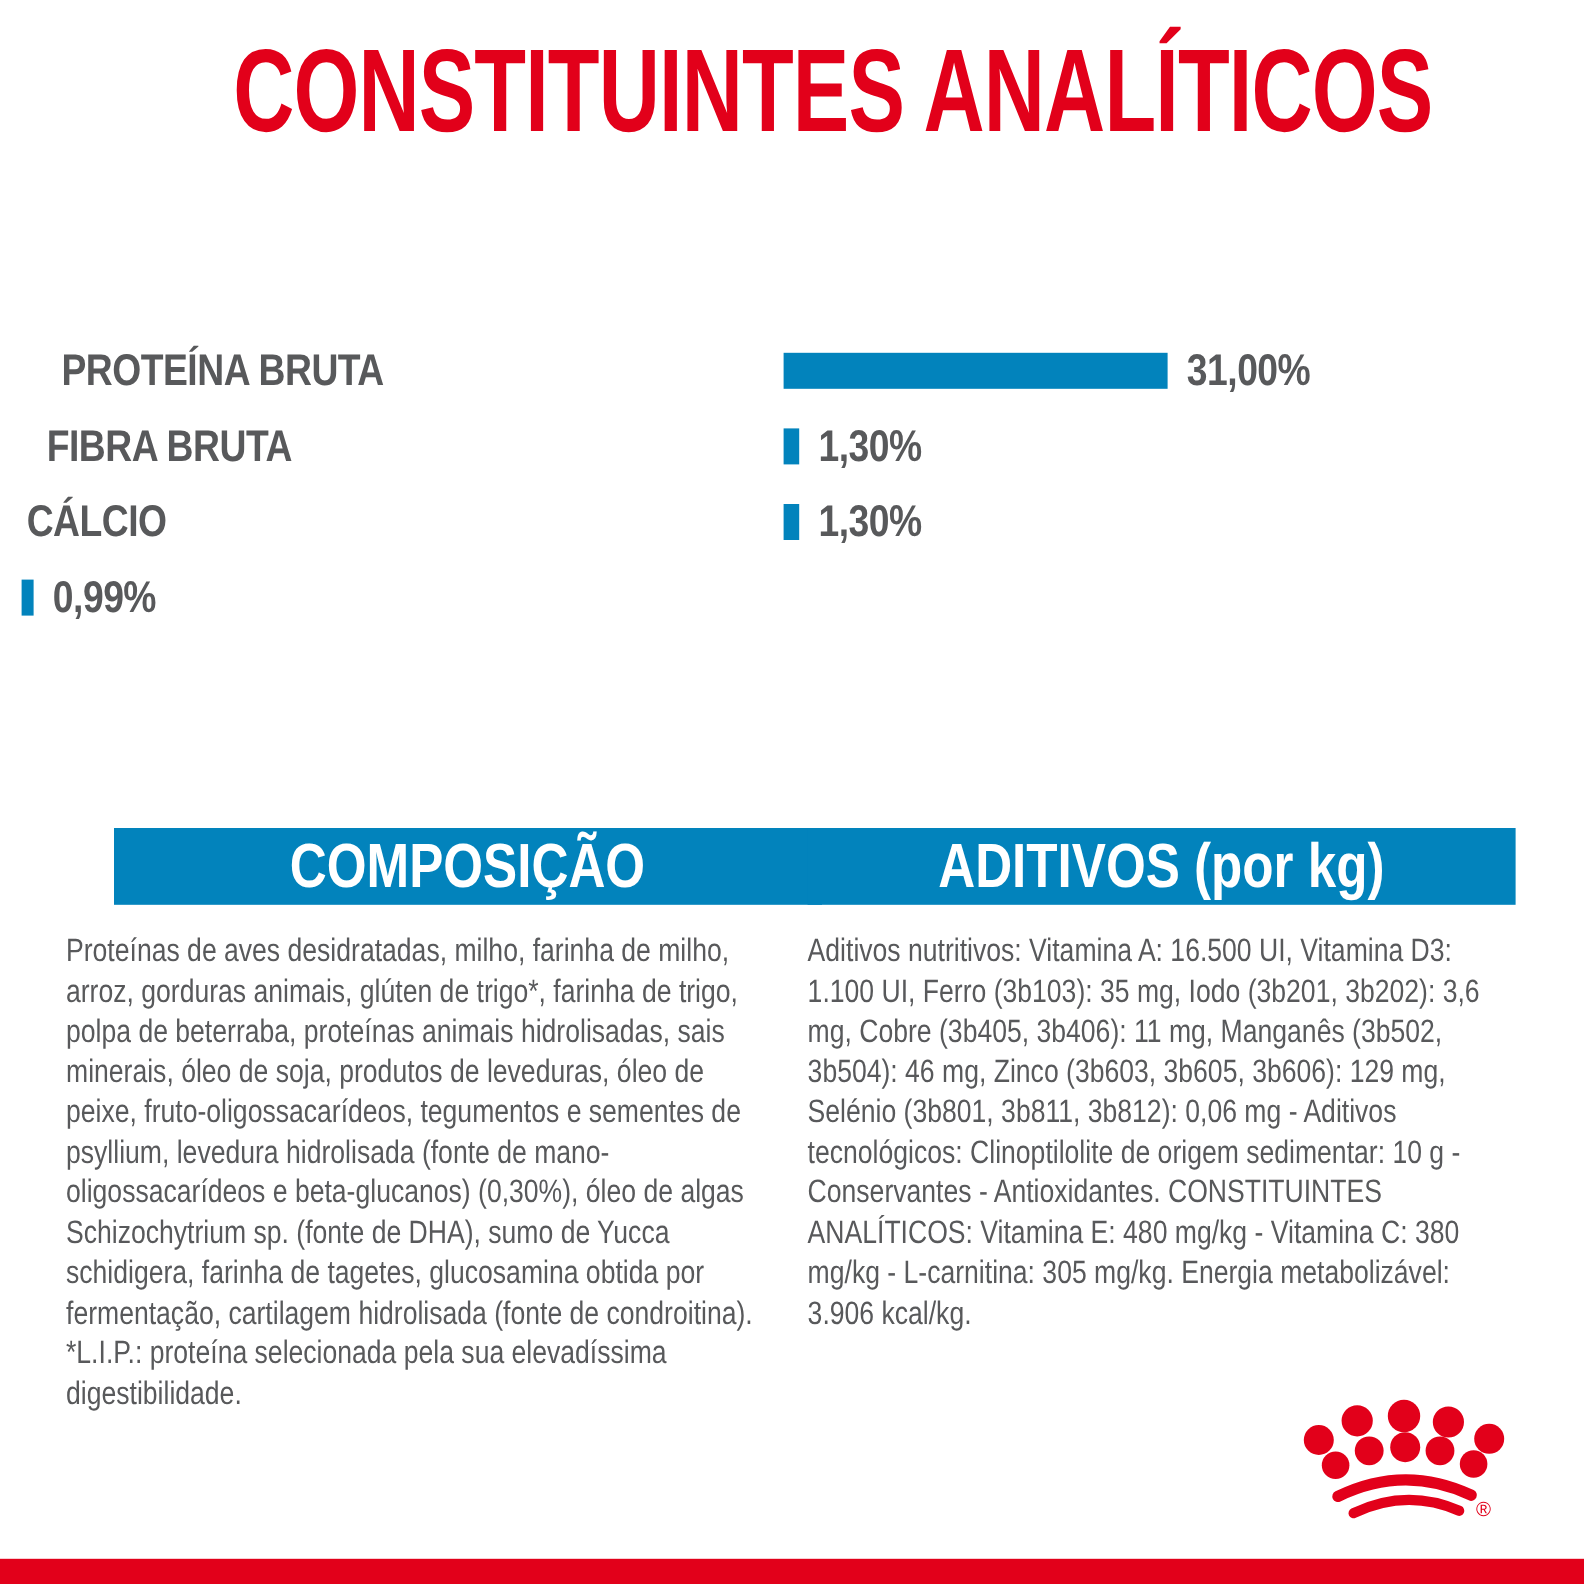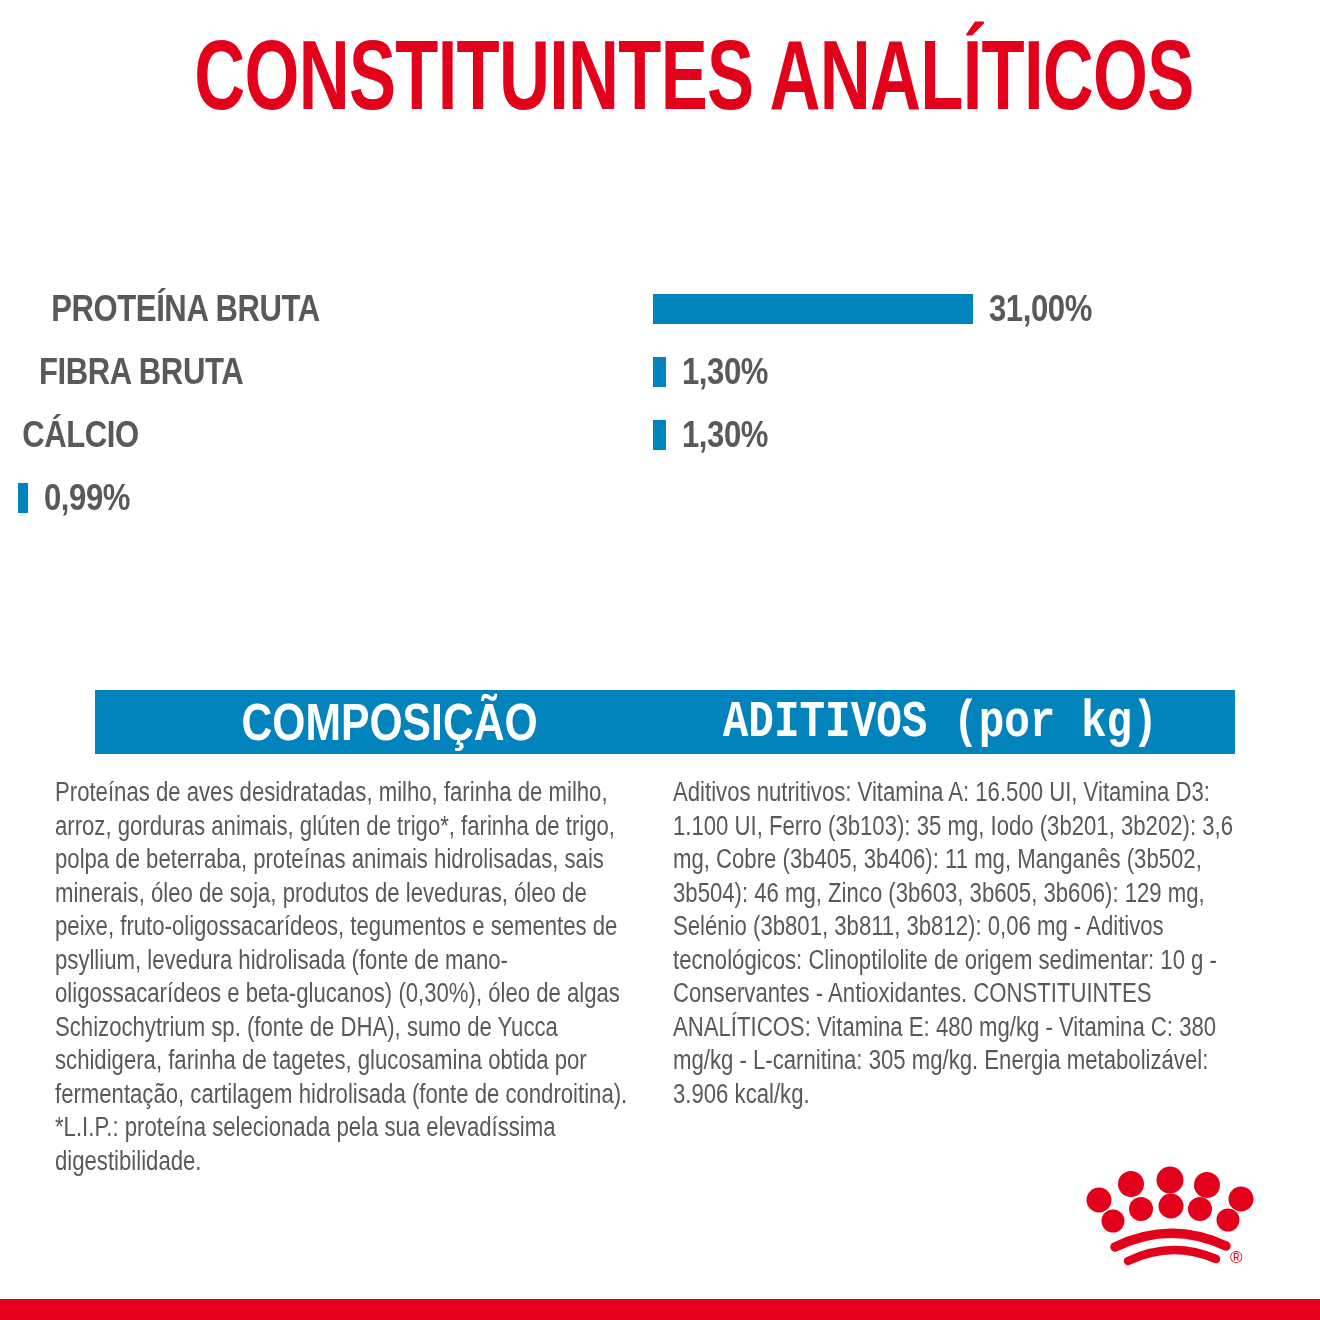--- a/index.html
+++ b/index.html
@@ -31,21 +31,21 @@
   .cvalue{margin-left:16px;color:var(--text-gray);font-size:37px;font-weight:700;}
   .cvalue span{display:inline-block;transform:scaleX(0.84);transform-origin:0 50%;white-space:nowrap;letter-spacing:-0.5px;}
   
   .section-header{
     position:absolute;top:690px;height:64px;width:590px;background:var(--accent-blue);
     color:#ffffff;display:flex;align-items:center;justify-content:center;
     font-size:52px;font-weight:700;
   }
   .section-header .cond{display:inline-block;transform:scaleX(0.82);transform-origin:center;white-space:nowrap;}
   .header-left{left:55px;margin-left:40px;}
-  .header-right{left:645px;font-family:Liberation Mono, monospace;}
+  .header-right{left:673px;}
   
   .body-text{
     position:absolute;top:776px;width:722px;margin:0;
     color:var(--text-gray);font-size:27px;line-height:33.5px;font-weight:400;
     transform:scaleX(0.82);transform-origin:0 0;
   }
   .text-left{left:55px;}
   .text-right{left:673px;}
   
   .logo{position:absolute;left:1085px;top:1163px;width:185px;height:105px;}

